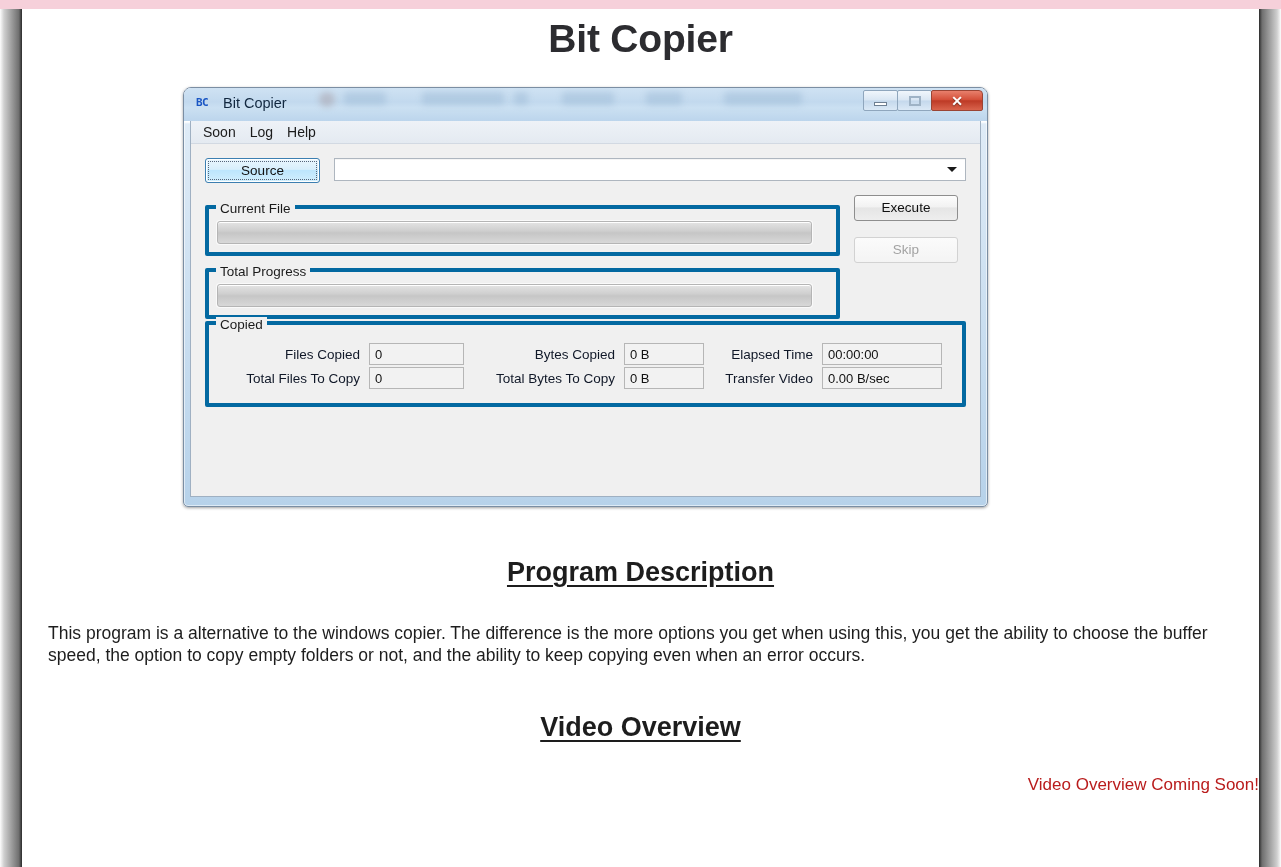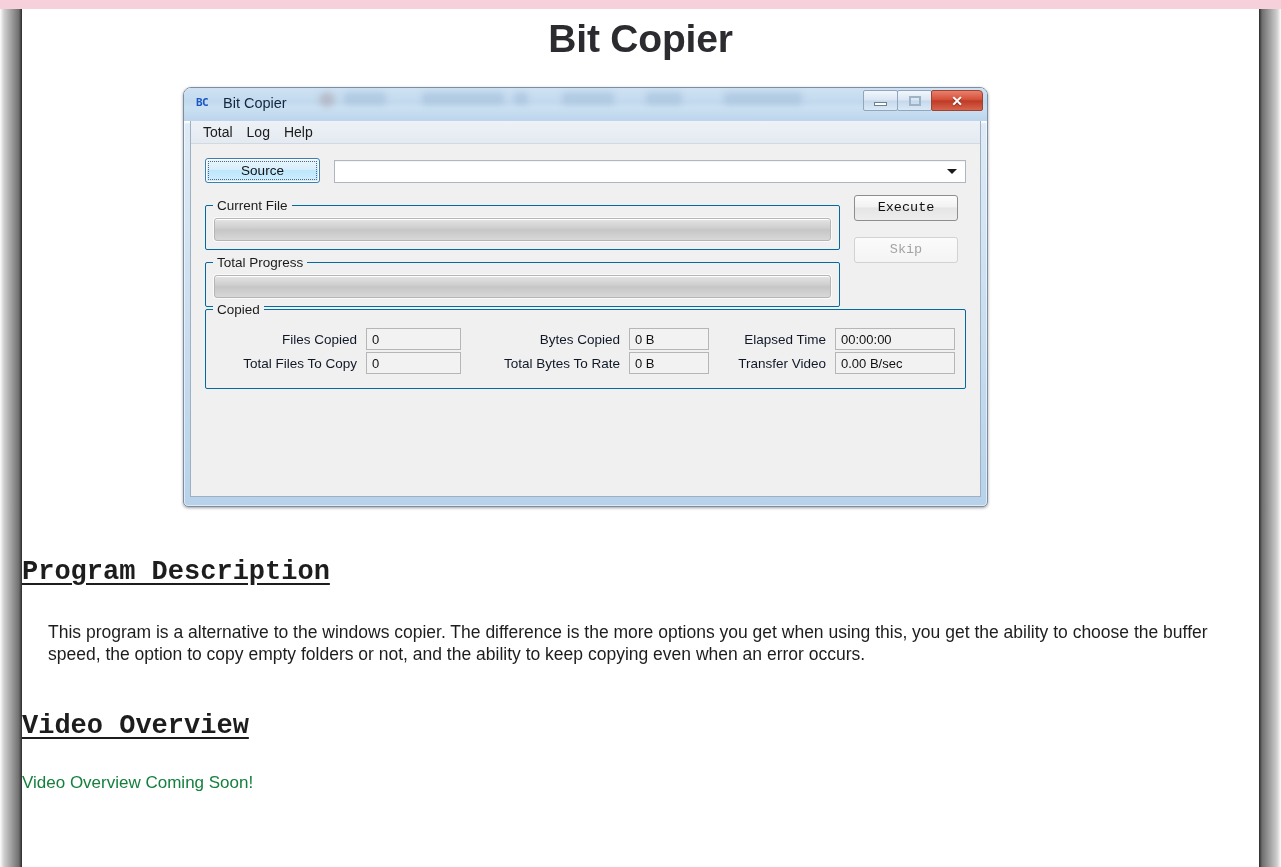--- a/index.html
+++ b/index.html
@@ -61,44 +61,44 @@
     margin: 0;
     padding-top: 8px;
     text-align: center;
     font-size: 39px;
     font-weight: bold;
     color: #2c2c30;
     letter-spacing: -0.2px;
   }
 
   .section-heading {
-    text-align: left;
+    text-align: center;
     font-size: 27px;
     font-weight: bold;
     color: #1d1d1d;
     text-decoration: underline;
     text-underline-offset: 4px;
-    font-family: Liberation Mono, monospace;
   }
   #desc-heading { margin: 50px 0 0 0; }
   #video-heading { margin: 46px 0 0 0; }
 
   .desc-paragraph {
     margin: 34px auto 0 auto;
     width: 1185px;
     text-align: left;
     font-size: 17.5px;
     line-height: 22px;
     color: #1d1d1d;
   }
   .video-note {
     margin: 32px 0 0 0;
-    text-align: left;
+    text-align: right;
     font-size: 17px;
-    color: #15803d;
+    color: #b91c1c;
+    padding-left: 14px;
   }
 
   
   .app-window-wrap {
     margin: 26px auto 0 auto;
     width: 915px;
   }
   .aero-frame {
     position: relative;
     width: 805px;
@@ -220,21 +220,21 @@
   }
 
   .form-area {
     position: relative;
     padding: 14px 14px 0 14px;
   }
 
   
   .path-row {
     display: flex;
-    align-items: flex-end;
+    align-items: flex-start;
     margin-bottom: 10px;
   }
   .btn {
     font-size: 13.5px;
     color: #101010;
     background: linear-gradient(to bottom, #fdfdfd 0%, #f2f2f2 45%, #e5e5e5 50%, #eeeeee 100%);
     border: 1px solid #8e8e8e;
     border-radius: 3px;
     box-sizing: border-box;
     cursor: default;
@@ -282,24 +282,24 @@
     width: 0; height: 0;
     border-left: 5px solid transparent;
     border-right: 5px solid transparent;
     border-top: 5px solid #1a1a1a;
     pointer-events: none;
   }
 
   
   .groupbox {
     position: relative;
-    border: 1px solid #0369a1;
+    border: 4px solid #0369a1;
     border-radius: 2px;
     margin-top: 12px;
-    padding: 12px 8px 8px 8px;
+    padding: 12px 24px 8px 8px;
   }
   .groupbox > .gb-title {
     position: absolute;
     top: -8px;
     left: 7px;
     background: #f0f0f0;
     padding: 0 4px;
     font-size: 13.5px;
     color: #1b1b1b;
   }
@@ -311,21 +311,20 @@
     background: linear-gradient(to bottom, #e4e4e4 0%, #cfcfcf 42%, #c6c6c6 52%, #d8d8d8 100%);
     box-shadow: 0 1px 0 #ffffff inset, 0 0 0 1px #fafafa;
   }
 
   .row-progress { display: flex; align-items: flex-start; }
   .col-progress { flex: 1; }
   .col-actions {
     width: 112px;
     margin-left: 14px;
     padding-top: 2px;
-    font-family: Liberation Mono, monospace;
   }
   .btn-action {
     width: 104px;
     height: 26px;
     line-height: 24px;
     display: block;
     margin-bottom: 16px;
   }
   .btn-disabled {
     color: #a3a3a3;
@@ -399,21 +398,21 @@
             </div>
             <div class="win-btn win-btn-close">
               <span>✕</span>
             </div>
           </div>
         </div>
 
         <div class="client-area">
 
           <div class="menubar">
-            <span class="menu-item">Total</span>
+            <span class="menu-item">Soon</span>
             <span class="menu-item">Log</span>
             <span class="menu-item">Help</span>
           </div>
 
           <div class="form-area">
 
             <div class="path-row">
               <div class="btn btn-path btn-focused">Source</div>
               <div class="field-wrap">
                 <input class="textfield" type="text" value="" style="">
@@ -453,21 +452,21 @@
                 <span class="spacer"></span>
                 <span class="det-label">Bytes Copied</span>
                 <input class="det-value" readonly="" value="0 B" style="">
                 <span class="spacer"></span>
                 <span class="det-label">Elapsed Time</span>
                 <input class="det-value" readonly="" value="00:00:00" style="">
 
                 <span class="det-label">Total Files To Copy</span>
                 <input class="det-value" readonly="" value="0" style="">
                 <span class="spacer"></span>
-                <span class="det-label">Total Bytes To Rate</span>
+                <span class="det-label">Total Bytes To Copy</span>
                 <input class="det-value" readonly="" value="0 B" style="">
                 <span class="spacer"></span>
                 <span class="det-label">Transfer Video</span>
                 <input class="det-value" readonly="" value="0.00 B/sec" style="">
 
               </div>
             </div>
 
           </div>
         </div>

